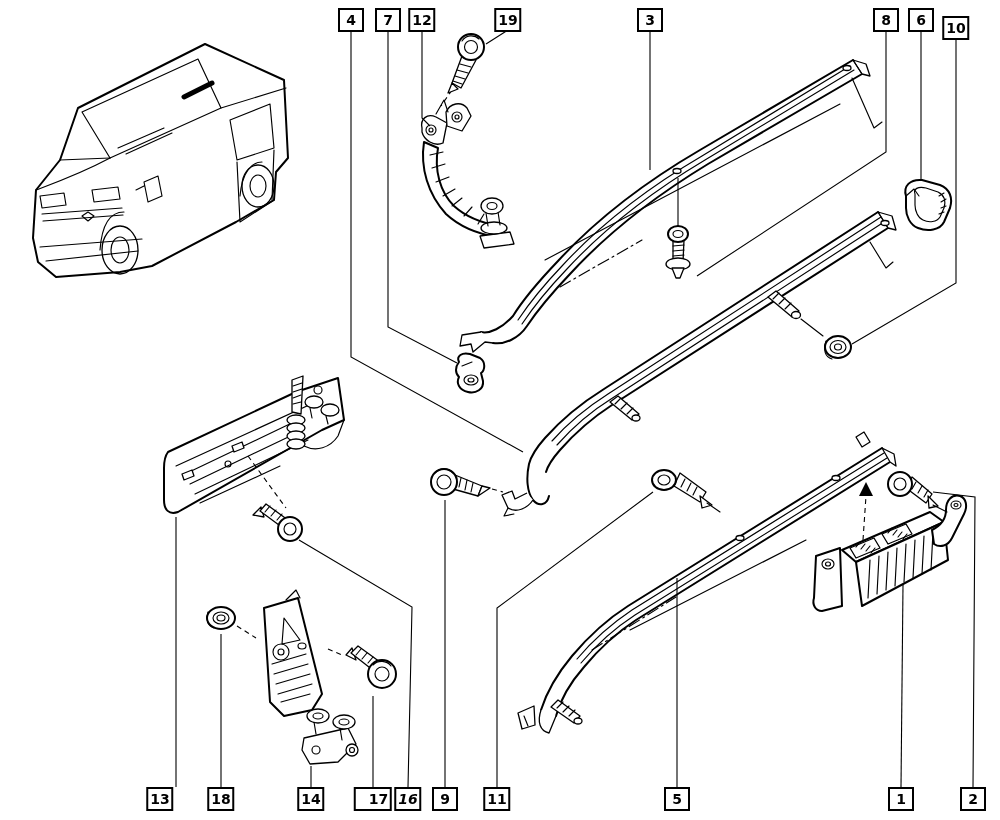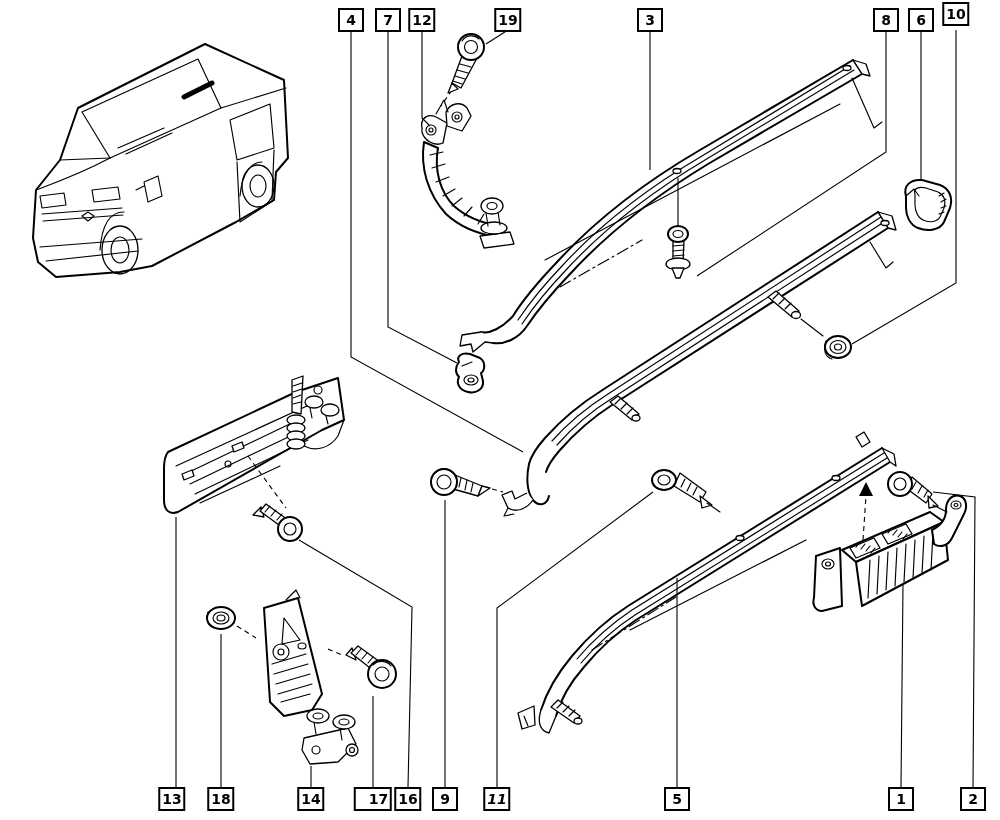--- a/index.html
+++ b/index.html
@@ -319,42 +319,42 @@
   </div>
       <div class="callout" style="left: 650px; top: 8px;">
     <span class="callout-label">3</span>
   </div>
       <div class="callout" style="left: 886px; top: 8px;">
     <span class="callout-label">8</span>
   </div>
       <div class="callout" style="left: 921px; top: 8px;">
     <span class="callout-label">6</span>
   </div>
-      <div class="callout" style="left: 956px; top: 2px;">
+      <div class="callout" style="left: 956px; top: 16px;">
     <span class="callout-label">10</span>
   </div>
-      <div class="callout" style="left: 172px; top: 787px;">
+      <div class="callout" style="left: 160px; top: 787px;">
     <span class="callout-label">13</span>
   </div>
       <div class="callout" style="left: 221px; top: 787px; text-align: right;">
     <span class="callout-label">18</span>
   </div>
       <div class="callout" style="left: 311px; top: 787px; text-align: center;">
     <span class="callout-label">14</span>
   </div>
       <div class="callout" style="left: 373px; top: 787px; padding-left: 13px;">
     <span class="callout-label">17</span>
   </div>
-      <div class="callout" style="left: 408px; top: 787px;">
+      <div class="callout" style="left: 408px; top: 787px; font-style: italic;">
     <span class="callout-label">16</span>
   </div>
       <div class="callout" style="left: 445px; top: 787px;">
     <span class="callout-label">9</span>
   </div>
-      <div class="callout" style="left: 497px; top: 787px; font-style: italic;">
+      <div class="callout" style="left: 497px; top: 787px;">
     <span class="callout-label">11</span>
   </div>
       <div class="callout" style="left: 677px; top: 787px;">
     <span class="callout-label">5</span>
   </div>
       <div class="callout" style="left: 901px; top: 787px;">
     <span class="callout-label">1</span>
   </div>
       <div class="callout" style="left: 973px; top: 787px;">
     <span class="callout-label">2</span>

